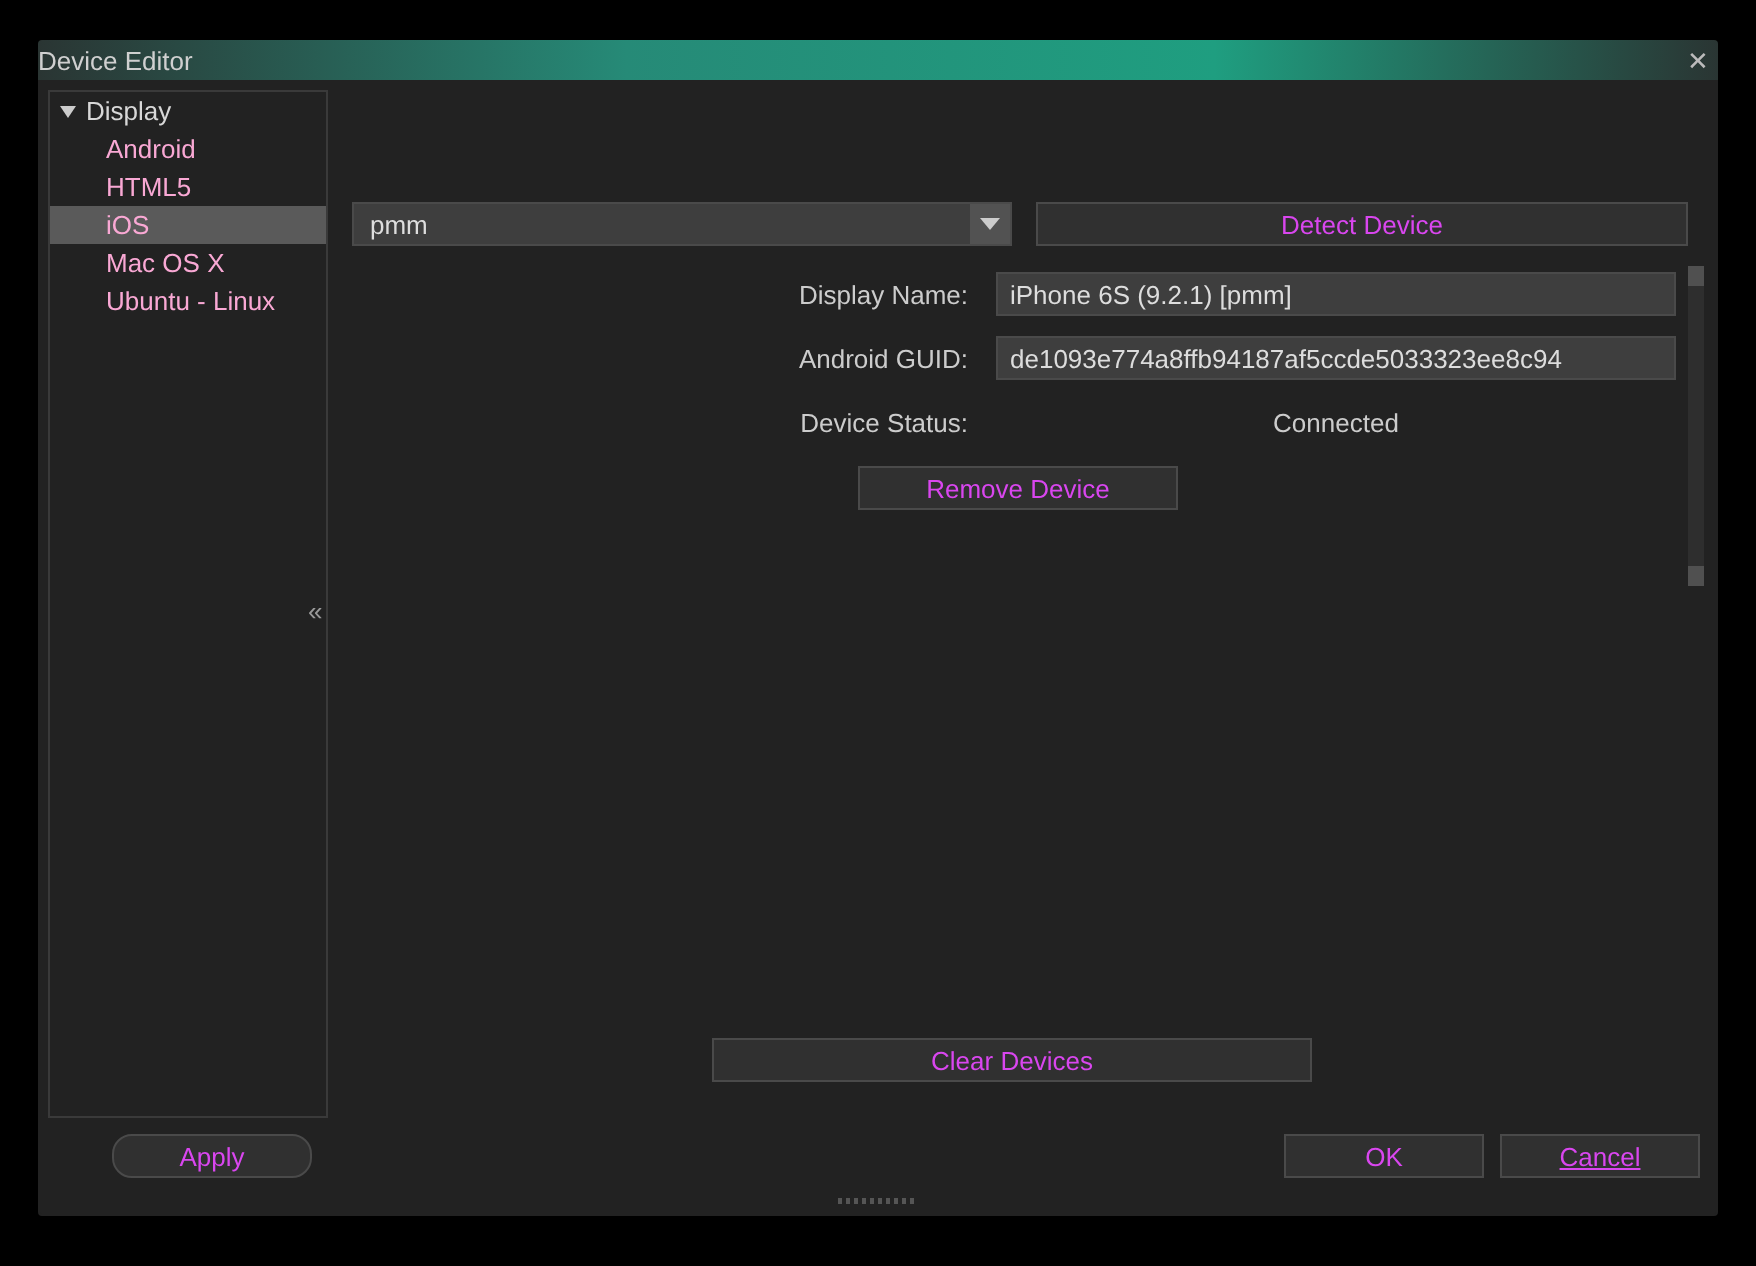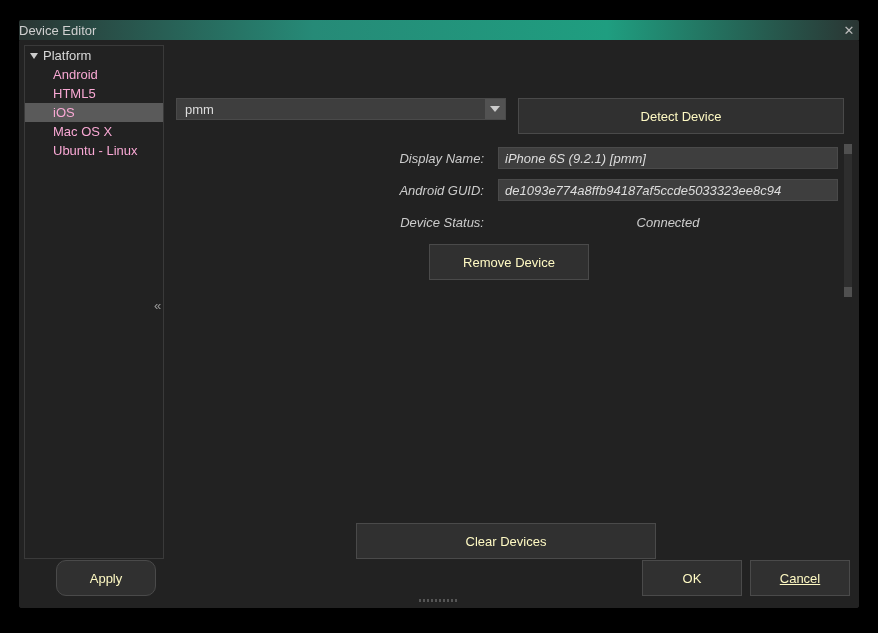--- a/index.html
+++ b/index.html
@@ -124,22 +124,22 @@
       width: 20px;
       height: 100%;
       background: #525252;
       display: flex;
       align-items: center;
       justify-content: center;
     }
     .btn {
       background: #303030;
       border: 1px solid #4a4a4a;
-      color: #fef9c3;
-      height: 36px;
+      color: #d946ef;
+      height: 22px;
       display: flex;
       align-items: center;
       justify-content: center;
       cursor: pointer;
     }
     .detect-btn {
       flex: 1;
     }
     .fields-panel {
       position: relative;
@@ -165,21 +165,20 @@
       left: 0;
     }
     .scrollbar-v .thumb-top { top: 0; }
     .scrollbar-v .thumb-bot { bottom: 0; }
     .field-row {
       display: flex;
       align-items: center;
       height: 28px;
       gap: 8px;
       margin-bottom: 4px;
-      font-style: italic;
     }
     .field-label {
       width: 310px;
       text-align: right;
       color: #ccc;
       padding-right: 6px;
     }
     .text-input {
       flex: 1;
       height: 22px;
@@ -275,21 +274,21 @@
 
   <div class="main-area">
 
     <div class="sidebar">
       <div class="tree-root">
         <span class="tree-expander">
           <svg width="10" height="10" viewBox="0 0 10 10">
               <path d="M1 2 L9 2 L5 8 Z" fill="#ccc"></path>
             </svg>
         </span>
-        <span>Platform</span>
+        <span>Display</span>
       </div>
       <div class="tree-item">
         <span>Android</span>
       </div>
       <div class="tree-item">
         <span>HTML5</span>
       </div>
       <div class="tree-item selected">
         <span>iOS</span>
       </div>

